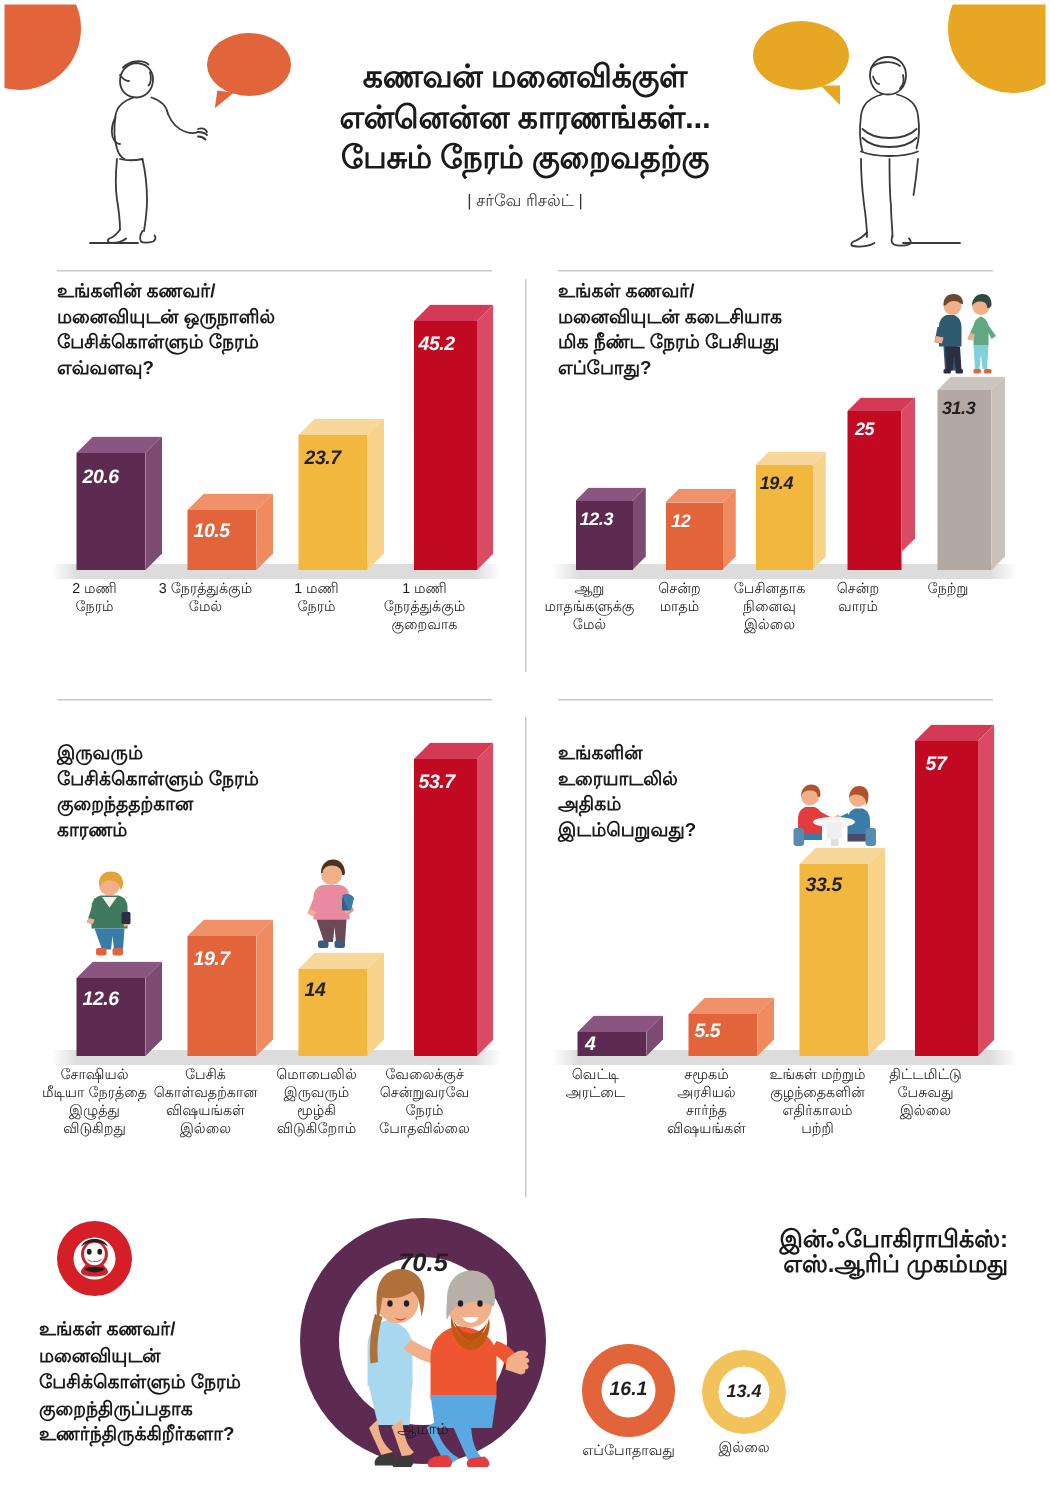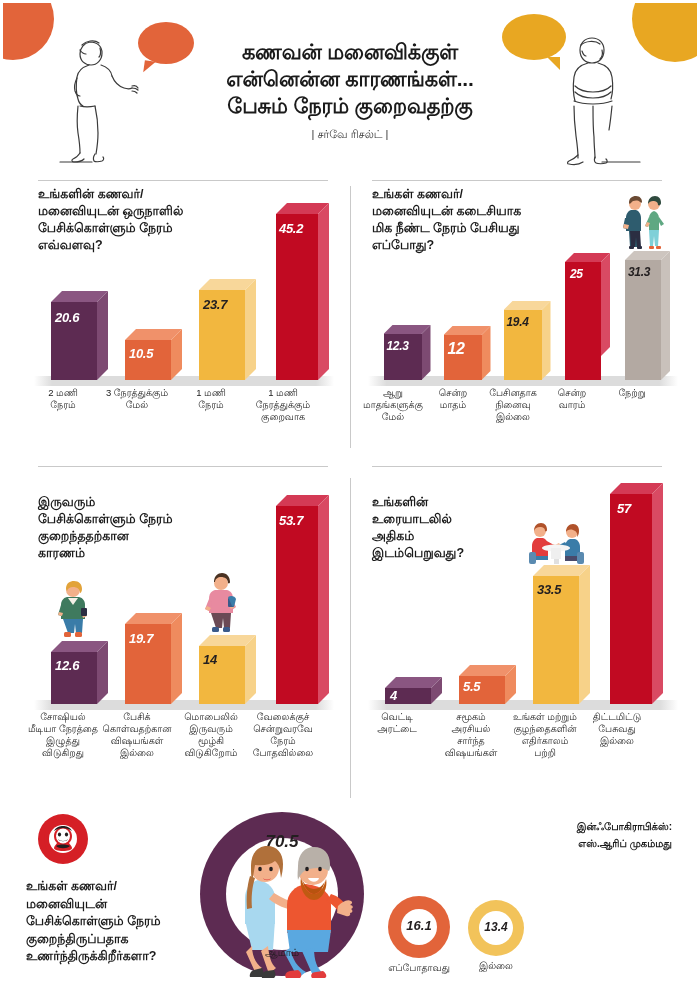--- a/index.html
+++ b/index.html
@@ -111,21 +111,21 @@
     position:absolute; width:100%; text-align:center;
     font-weight:bold; font-style:italic; color:#231f20; z-index:4;
   }
   .donut .dlab {
     position:absolute; width:120px; left:50%; transform:translateX(-50%);
     text-align:center; font-size:9.5px; color:#1a1a1a; z-index:6;
   }
   .couple { position:absolute; left:228px; top:28px; z-index:5; }
   .credit {
     position:absolute; right:28px; top:18px; text-align:right;
-    font-size:10px; font-weight:bold; line-height:17px; color:#1a1a1a;
+    font-size:16px; font-weight:bold; line-height:17px; color:#1a1a1a;
     white-space:pre-line;
   }
   .frame { position:absolute; inset:0; border:3px solid #fff; pointer-events:none; }
 </style>
 </head>
 <body>
 
 <div class="page">
 
   <div class="header">
@@ -269,42 +269,42 @@
 மேல்</div>
       </div>
 
       <div class="bar-col" style="width:60px;">
         <div class="bar3d" style="width:38px;height:45px;margin-left:-3px;">
           <div class="face-top" style="top:-9px;height:9px;background:#f0916a;
                clip-path:polygon(0 100%, 9px 0, 100% 0, calc(100% - 9px) 100%);width:47px;"></div>
           <div class="face-side" style="left:38px;top:-9px;width:9px;height:54px;background:#ef8b5e;
                clip-path:polygon(0 9px, 100% 0, 100% calc(100% - 9px), 0 100%);"></div>
           <div class="face-front" style="background:#e2643a;"></div>
-          <div class="bar-val" style="left:4px;top:5px;font-size:16px;">12</div>
+          <div class="bar-val" style="left:4px;top:5px;font-size:12px;">12</div>
         </div>
         <div class="bar-label" style="width:60px;left:19px;">சென்ற
 மாதம்</div>
       </div>
 
       <div class="bar-col" style="width:60px;">
         <div class="bar3d" style="width:38px;height:70px;margin-left:-3px;">
           <div class="face-top" style="top:-9px;height:9px;background:#f8d79a;
                clip-path:polygon(0 100%, 9px 0, 100% 0, calc(100% - 9px) 100%);width:47px;"></div>
           <div class="face-side" style="left:38px;top:-9px;width:9px;height:79px;background:#f7d289;
                clip-path:polygon(0 9px, 100% 0, 100% calc(100% - 9px), 0 100%);"></div>
           <div class="face-front" style="background:#f2b73f;"></div>
           <div class="bar-val dark" style="left:3px;top:5px;font-size:12px;">19.4</div>
         </div>
         <div class="bar-label" style="width:64px;left:19px;">பேசினதாக
 நினைவு
 இல்லை</div>
       </div>
 
       <div class="bar-col" style="width:60px;">
-        <div class="bar3d" style="width:36px;height:118px;margin-left:-2px;">
+        <div class="bar3d" style="width:36px;height:106px;margin-left:-2px;">
           <div class="face-top" style="top:-9px;height:9px;background:#d43a55;
                clip-path:polygon(0 100%, 9px 0, 100% 0, calc(100% - 9px) 100%);width:45px;"></div>
           <div class="face-side" style="left:36px;top:-9px;width:9px;height:103px;background:#d94a63;
                clip-path:polygon(0 9px, 100% 0, 100% calc(100% - 9px), 0 100%);"></div>
           <div class="face-front" style="background:#c10a22;"></div>
           <div class="bar-val" style="left:5px;top:5px;font-size:12px;">25</div>
         </div>
         <div class="bar-label" style="width:60px;left:18px;">சென்ற
 வாரம்</div>
       </div>

